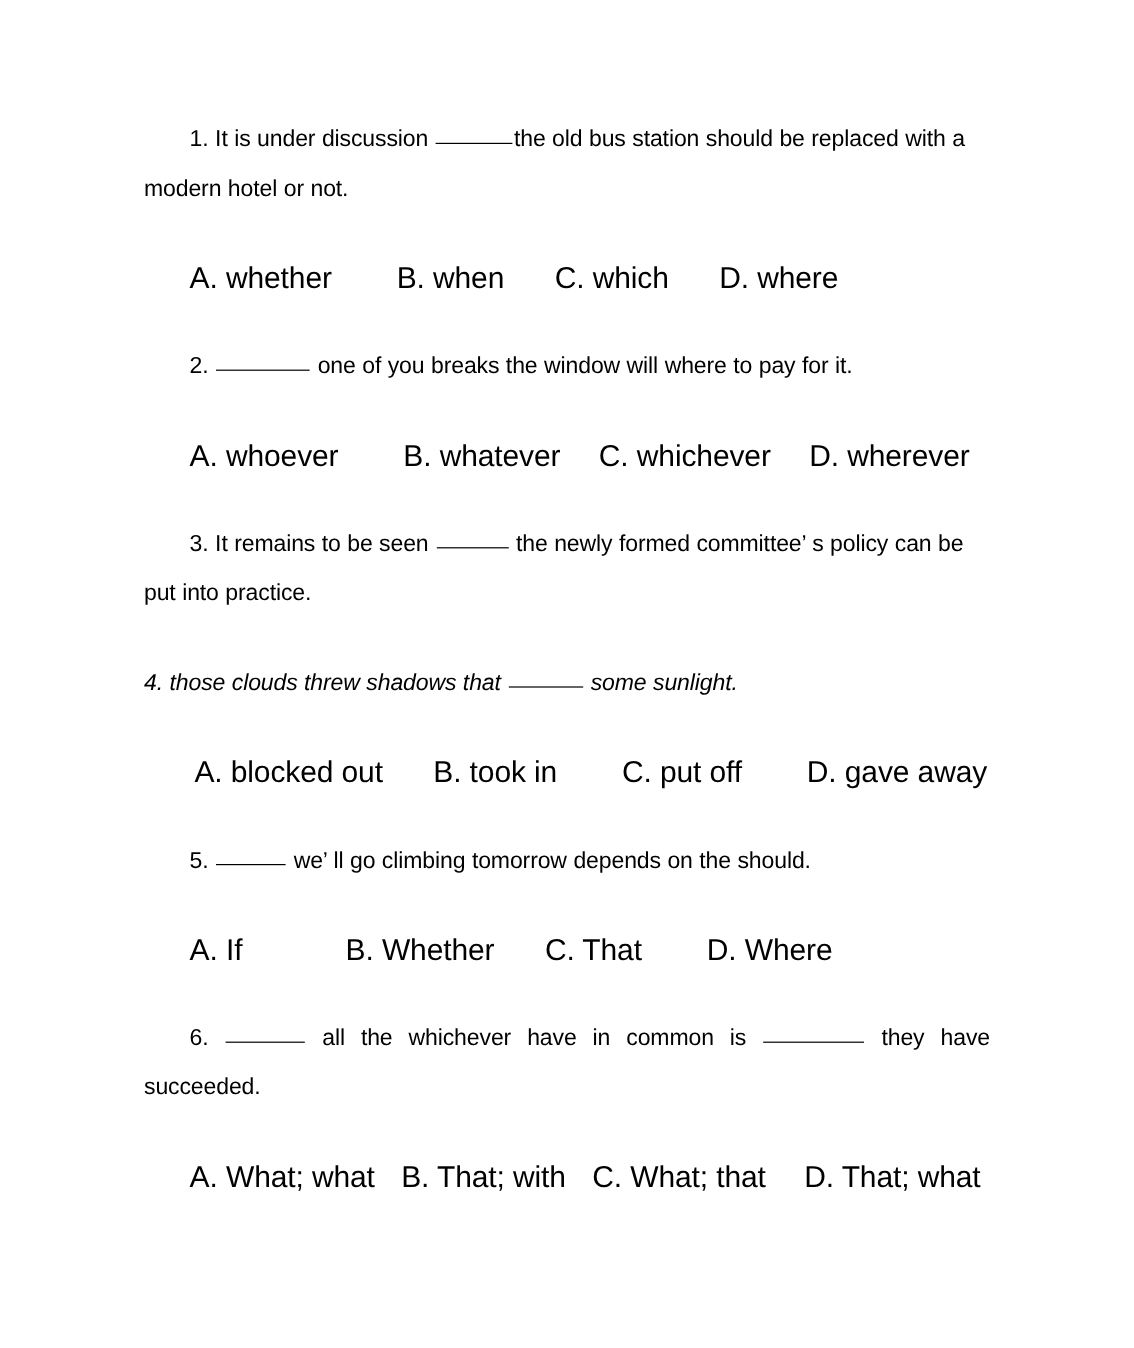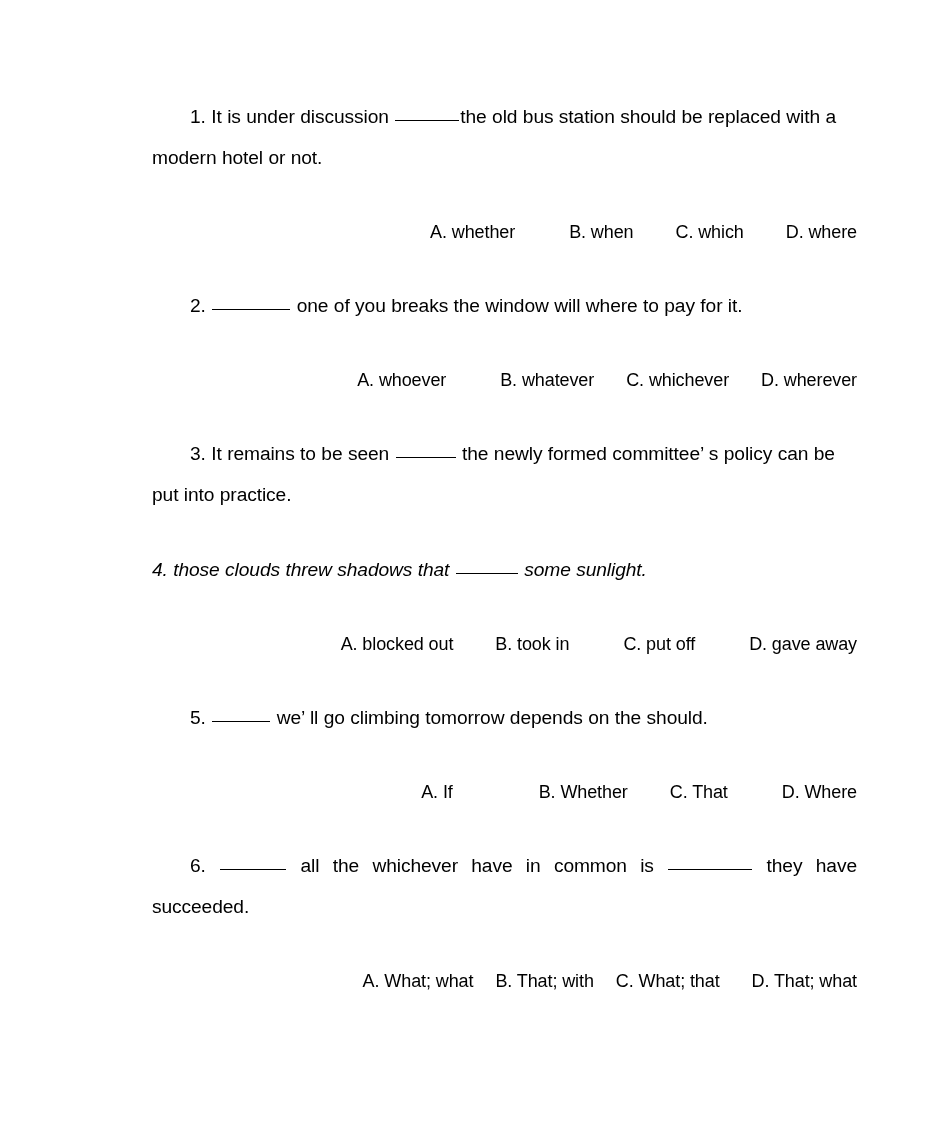--- a/index.html
+++ b/index.html
@@ -17,21 +17,20 @@
   .page {
     position: relative;
     width: 945px;
     height: 1123px;
     background: #ffffff;
     box-sizing: border-box;
     padding: 96px 120px 0 120px;
   }
   .content {
     width: 705px;
-    margin-left: 32px;
   }
   .q-block {
     margin: 0 0 34px 0;
   }
   .q-text {
     font-size: 19.2px;
     line-height: 41px;
     text-indent: 38px;
     text-align: left;
     letter-spacing: -0.1px;
@@ -40,27 +39,26 @@
   }
   .q-text.no-indent {
     text-indent: 0;
     font-style: italic;
   }
   .q-text.justify {
     text-align: justify;
     text-align-last: left;
   }
   .opts {
-    font-size: 18px;
+    font-size: 25px;
     line-height: 41px;
     margin: 0 0 32px 0;
     padding-left: 38px;
     white-space: pre;
     letter-spacing: -0.1px;
-    text-align: right;
   }
   .blank {
     display: inline-block;
     border-bottom: 1.4px solid #000000;
     vertical-align: 2px;
     height: 15px;
     margin: 0 1px;
   }
   .blank.w1 { width: 64px; }
   .blank.w2 { width: 78px; }

